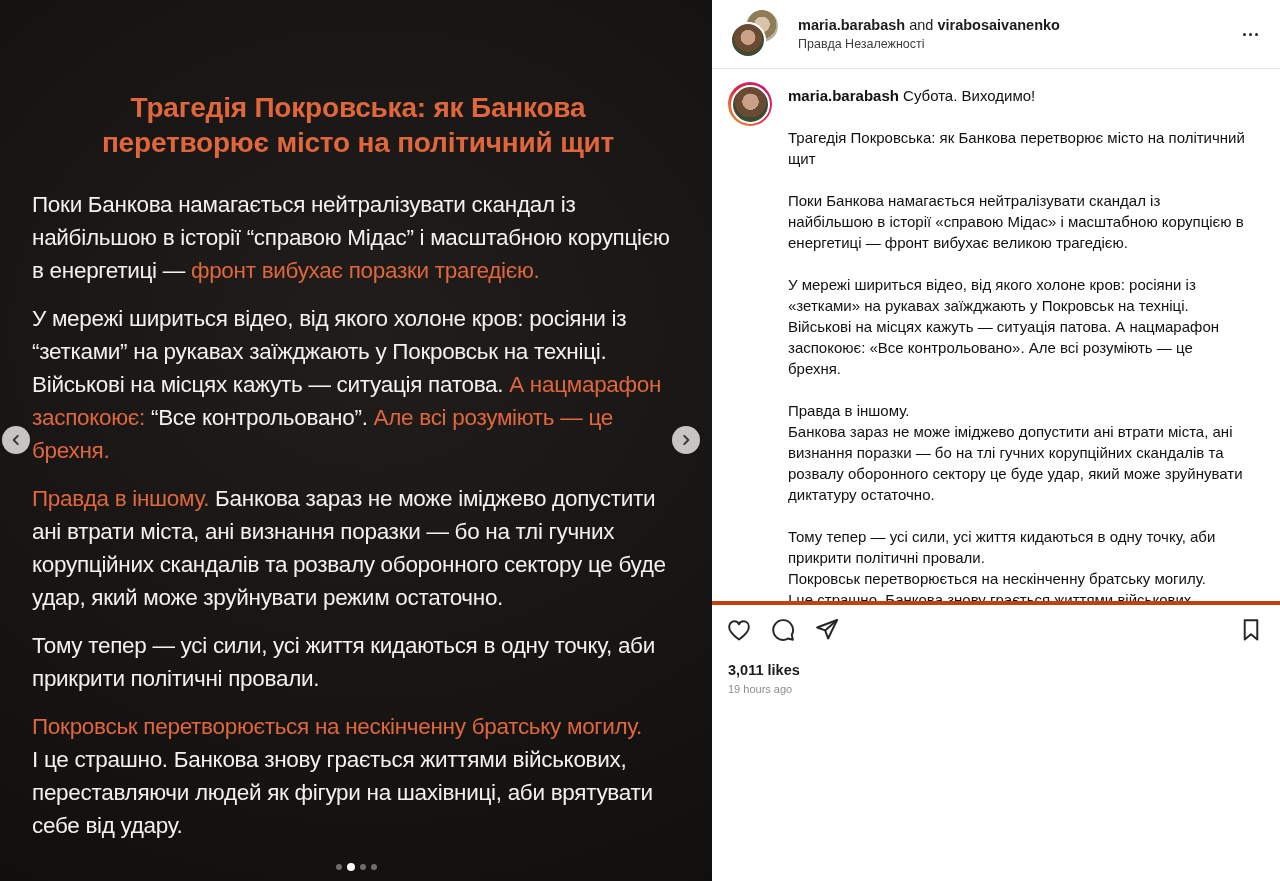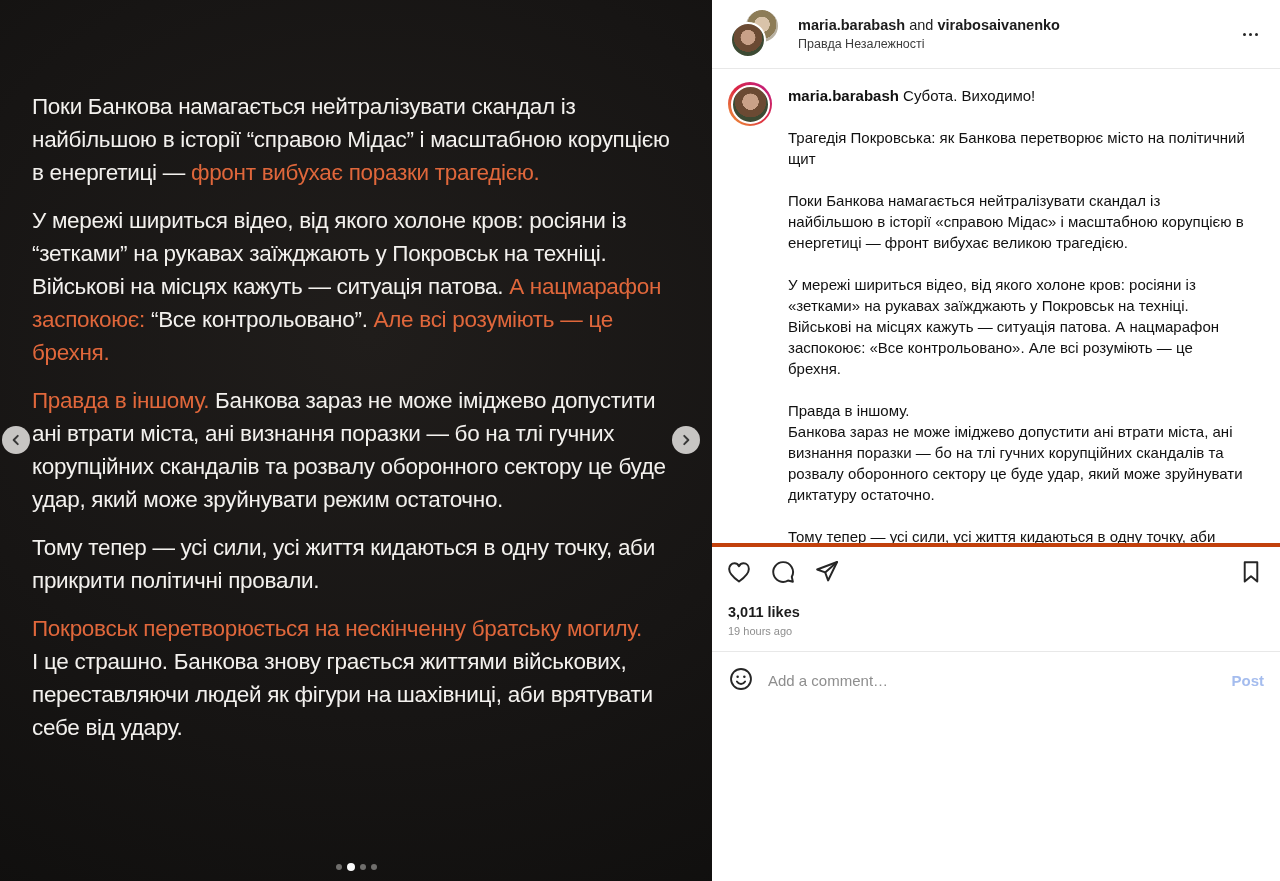--- a/index.html
+++ b/index.html
@@ -95,20 +95,22 @@
   .post-btn { border:none; background:transparent; font-size:15px; font-weight:600;
               cursor:pointer; font-family:"Liberation Sans", sans-serif; }
 </style>
 </head>
 <body>
 
 <div class="app">
 
   <div class="slide">
     <div class="slide-content">
+      <div class="slide-title" style="color: rgb(224, 103, 59);">Трагедія Покровська: як Банкова
+перетворює місто на політичний щит</div>
       <div id="slide-paragraphs">
           <div class="slide-p"><span style="color: rgb(243, 241, 238);">Поки Банкова намагається нейтралізувати скандал із найбільшою в історії “справою Мідас” і масштабною корупцією в енергетиці — </span><span style="color: rgb(224, 103, 59);">фронт вибухає поразки трагедією.</span></div>
           <div class="slide-p"><span style="color: rgb(243, 241, 238);">У мережі шириться відео, від якого холоне кров: росіяни із “зетками” на рукавах заїжджають у Покровськ на техніці. Військові на місцях кажуть — ситуація патова. </span><span style="color: rgb(224, 103, 59);">А нацмарафон заспокоює: </span><span style="color: rgb(243, 241, 238);">“Все контрольовано”. </span><span style="color: rgb(224, 103, 59);">Але всі розуміють — це брехня.</span></div>
           <div class="slide-p"><span style="color: rgb(224, 103, 59);">Правда в іншому. </span><span style="color: rgb(243, 241, 238);">Банкова зараз не може іміджево допустити ані втрати міста, ані визнання поразки — бо на тлі гучних корупційних скандалів та розвалу оборонного сектору це буде удар, який може зруйнувати режим остаточно.</span></div>
           <div class="slide-p"><span style="color: rgb(243, 241, 238);">Тому тепер — усі сили, усі життя кидаються в одну точку, аби прикрити політичні провали.</span></div>
           <div class="slide-p"><span style="color: rgb(224, 103, 59);">Покровськ перетворюється на нескінченну братську могилу.</span><br><span style="color: rgb(243, 241, 238);">І це страшно. Банкова знову грається життями військових, переставляючи людей як фігури на шахівниці, аби врятувати себе від удару.</span></div>
         </div>
     </div>
 
     <button class="nav-btn nav-left">
@@ -202,29 +204,15 @@
           <span>
             <svg width="26" height="26" viewBox="0 0 24 24" fill="none" stroke="#262626" stroke-width="1.8" stroke-linejoin="round">
               <path d="M6.2 3h11.6v17.8l-5.8-4.9-5.8 4.9V3z"></path>
             </svg>
           </span>
         </button>
       </div>
       <div class="likes">3,011 likes</div>
       <div class="timestamp">19 hours ago</div>
 
-      <div class="comment-bar">
-        <button class="emoji-btn">
-          <span>
-            <svg width="26" height="26" viewBox="0 0 24 24" fill="none" stroke="#262626" stroke-width="1.7" stroke-linecap="round">
-              <circle cx="12" cy="12" r="9.2"></circle>
-              <circle cx="8.9" cy="9.9" r="1.15" fill="#262626" stroke="none"></circle>
-              <circle cx="15.1" cy="9.9" r="1.15" fill="#262626" stroke="none"></circle>
-              <path d="M8.2 14.3c.9 1.5 2.2 2.3 3.8 2.3s2.9-.8 3.8-2.3"></path>
-            </svg>
-          </span>
-        </button>
-        <input class="comment-input" value="" placeholder="Add a comment…" style="">
-        <button class="post-btn" id="post-btn" style="color: rgb(164, 188, 238);">Post</button>
-      </div>
     </div>
   </div>
 </div>
 
 </body></html>

